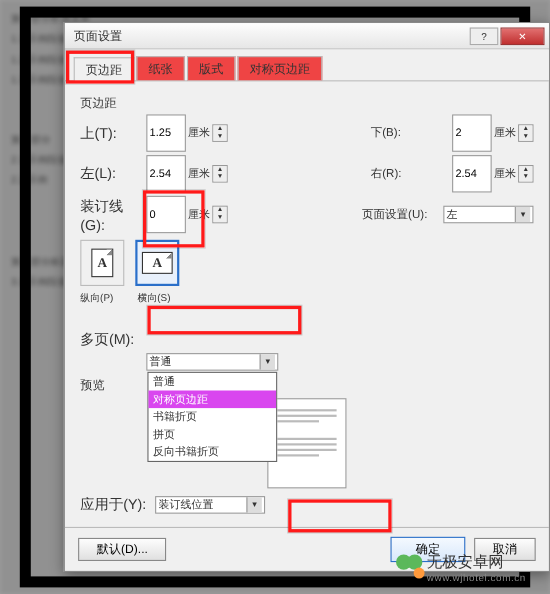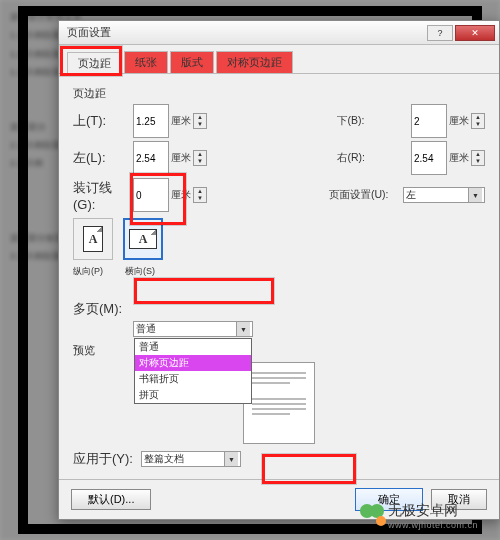--- a/index.html
+++ b/index.html
@@ -183,20 +183,21 @@
     <div class="row">
       <span class="lbl">多页(M):</span>
       <div class="select dropdown-open" style="width:120px">
         <span>普通</span>
         <span class="select-arrow">▼</span>
         <div class="dropdown-list">
           <div>普通</div>
           <div class="sel">对称页边距</div>
           <div>书籍折页</div>
           <div>拼页</div>
+          <div>反向书籍折页</div>
         </div>
       </div>
     </div>
 
     <div class="preview">
       <div class="section-label">预览</div>
       <div class="preview-box">
         <div class="line"></div>
           <div class="line"></div>
           <div class="line short"></div>
@@ -204,21 +205,21 @@
         <div class="line"></div>
           <div class="line"></div>
           <div class="line"></div>
           <div class="line short"></div>
       </div>
     </div>
 
     <div class="row">
       <span class="lbl" style="width:64px">应用于(Y):</span>
       <div class="select" style="width:100px">
-        <span>整篇文档</span>
+        <span>装订线位置</span>
         <span class="select-arrow">▼</span>
       </div>
     </div>
   </div>
 
   <div class="footer">
     <button class="btn">默认(D)...</button>
     <span class="spacer"></span>
     <button class="btn primary">确定</button>
     <button class="btn">取消</button>

